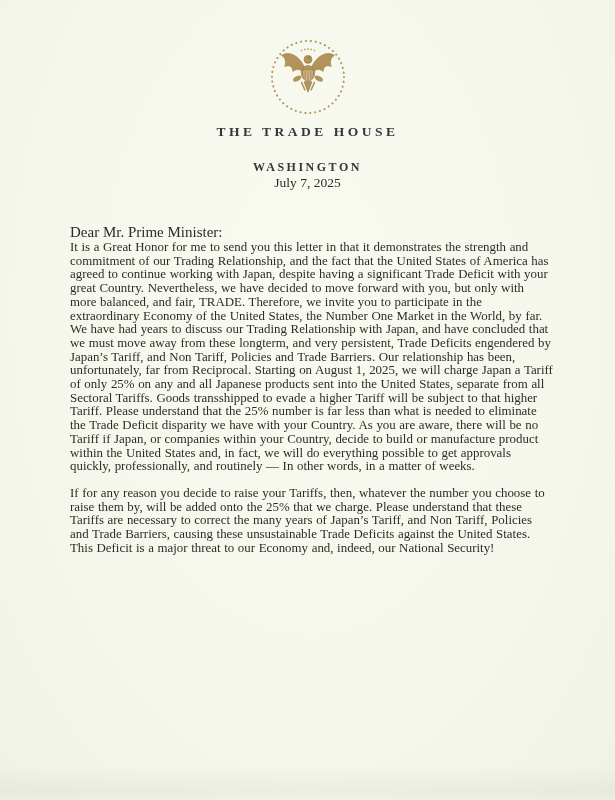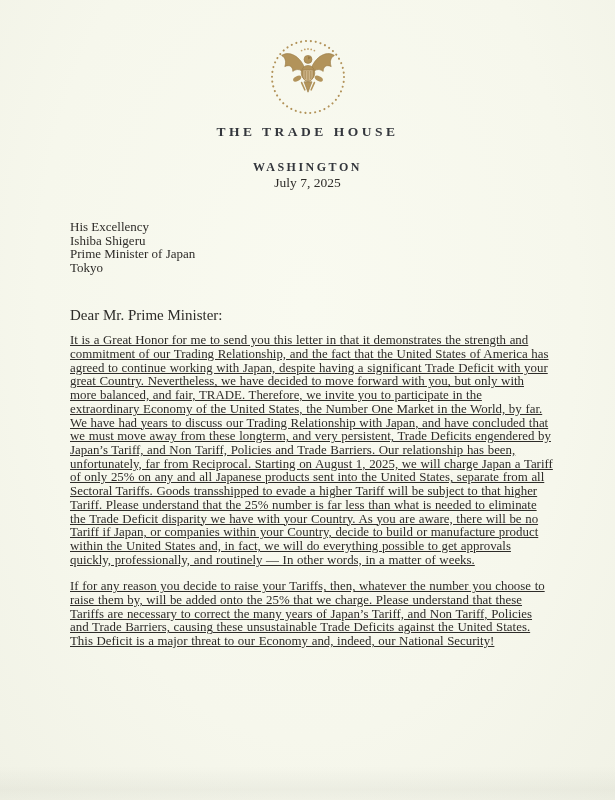--- a/index.html
+++ b/index.html
@@ -45,21 +45,21 @@
   }
 
   .content {
     padding: 0 61px 0 70px;
   }
   .recipient { margin-top: 29px; font-size: 13px; line-height: 13.6px; }
   .recipient div { white-space: nowrap; }
 
   .salutation { margin-top: 33px; font-size: 15px; }
 
-  .body-text { margin-top: 10px; width: 484px; text-decoration: underline; }
+  .body-text { width: 484px; }
   .body-text p {
     margin: 0 0 13px 0;
     font-size: 12.9px;
     line-height: 13.7px;
     text-align: left;
     color: #2e2c29;
     word-spacing: 0.4px;
   }
 </style>
 </head>
@@ -98,26 +98,20 @@
     </svg>
 
     <div class="org">THE TRADE HOUSE</div>
     <div class="city">WASHINGTON</div>
   </div>
 
   <div class="date">July 7, 2025</div>
 
   <div class="content">
 
-    <div class="recipient">
-      <div>His Excellency</div>
-      <div>Ishiba Shigeru</div>
-      <div>Prime Minister of Japan</div>
-      <div>Tokyo</div>
-    </div>
 
     <div class="salutation">Dear Mr. Prime Minister:</div>
 
     <div class="body-text">
       <p>It is a Great Honor for me to send you this letter in that it demonstrates the strength and commitment of our Trading Relationship, and the fact that the United States of America has agreed to continue working with Japan, despite having a significant Trade Deficit with your great Country. Nevertheless, we have decided to move forward with you, but only with more balanced, and fair, TRADE. Therefore, we invite you to participate in the extraordinary Economy of the United States, the Number One Market in the World, by far. We have had years to discuss our Trading Relationship with Japan, and have concluded that we must move away from these longterm, and very persistent, Trade Deficits engendered by Japan’s Tariff, and Non Tariff, Policies and Trade Barriers. Our relationship has been, unfortunately, far from Reciprocal. Starting on August 1, 2025, we will charge Japan a Tariff of only 25% on any and all Japanese products sent into the United States, separate from all Sectoral Tariffs. Goods transshipped to evade a higher Tariff will be subject to that higher Tariff. Please understand that the 25% number is far less than what is needed to eliminate the Trade Deficit disparity we have with your Country. As you are aware, there will be no Tariff if Japan, or companies within your Country, decide to build or manufacture product within the United States and, in fact, we will do everything possible to get approvals quickly, professionally, and routinely — In other words, in a matter of weeks.</p>
       <p>If for any reason you decide to raise your Tariffs, then, whatever the number you choose to raise them by, will be added onto the 25% that we charge. Please understand that these Tariffs are necessary to correct the many years of Japan’s Tariff, and Non Tariff, Policies and Trade Barriers, causing these unsustainable Trade Deficits against the United States. This Deficit is a major threat to our Economy and, indeed, our National Security!</p>
     </div>
 
   </div>
 </div>

